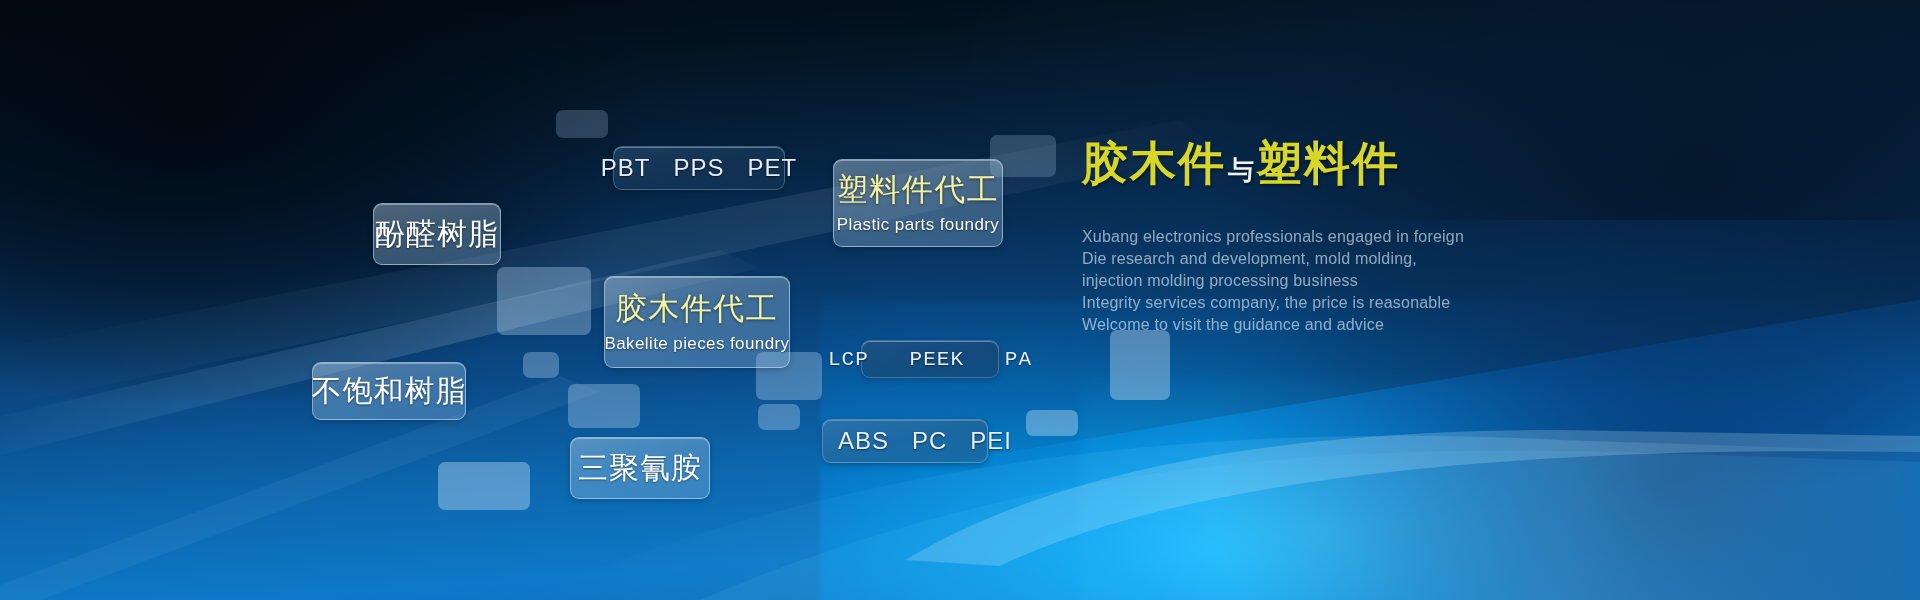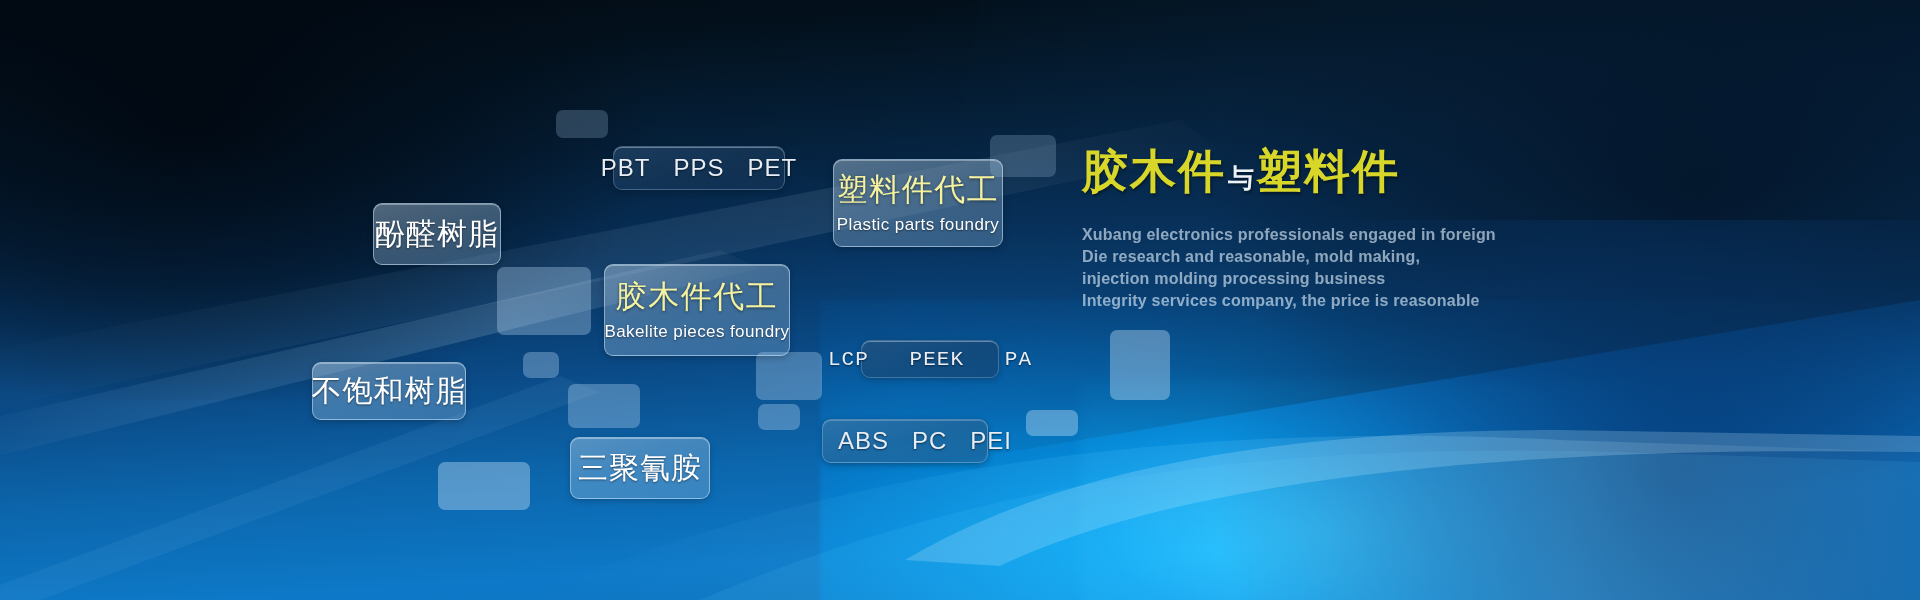--- a/index.html
+++ b/index.html
@@ -168,21 +168,20 @@
     width: 700px;
   }
   .headline {
     font-size: 46px;
     font-weight: bold;
     color: #d8d629;
     letter-spacing: 2px;
     line-height: 1;
     text-shadow: 1px 2px 3px rgba(0,0,0,0.45);
     white-space: nowrap;
-    margin-top: 8px;
   }
   .headline .conj {
     font-size: 26px;
     color: #eef3f8;
     font-weight: bold;
     letter-spacing: 0;
     margin: 0 2px;
     vertical-align: baseline;
   }
   .cn-lines {
@@ -190,22 +189,21 @@
   }
   .cn-lines div {
     font-size: 19px;
     color: #e9f2fa;
     line-height: 27px;
     letter-spacing: 0.5px;
     white-space: nowrap;
     text-shadow: 0 1px 2px rgba(0,0,0,0.35);
   }
   .en-lines {
-    margin-top: 30px;
-    font-weight: bold;
+    margin-top: 40px;
   }
   .en-lines div {
     font-size: 16px;
     color: rgba(226,240,252,0.62);
     line-height: 22px;
     letter-spacing: 0.2px;
     white-space: nowrap;
   }
 </style>
 </head>
@@ -273,21 +271,21 @@
 
   <div class="chip" style="left:373px; top:203px; width:128px; height:62px;">
     <span class="cn">酚醛树脂</span>
   </div>
 
   <div class="chip" style="left:833px; top:159px; width:170px; height:88px;">
     <span class="cn-yellow">塑料件代工</span>
     <span class="en">Plastic parts foundry</span>
   </div>
 
-  <div class="chip" style="left:604px; top:264px; width:186px; height:92px;">
+  <div class="chip" style="left:604px; top:276px; width:186px; height:92px;">
     <span class="cn-yellow">胶木件代工</span>
     <span class="en">Bakelite pieces foundry</span>
   </div>
 
   <div class="chip" style="left:312px; top:362px; width:154px; height:58px;">
     <span class="cn">不饱和树脂</span>
   </div>
 
   <div class="chip darker" style="left:861px; top:340px; width:138px; height:38px;">
     <span class="mat" style="font-size:21px;font-family:Liberation Mono, monospace;">LCP&nbsp;&nbsp; PEEK&nbsp;&nbsp; PA</span>
@@ -302,19 +300,20 @@
   </div>
 
   <div class="copy">
     <div class="headline">
       <span>胶木件</span><span class="conj">与</span><span>塑料件</span>
     </div>
 
 
     <div class="en-lines">
       <div>Xubang electronics professionals engaged in foreign</div>
-      <div>Die research and reasonable, mold making,</div>
+      <div>Die research and development, mold molding,</div>
       <div> injection molding processing business</div>
       <div>Integrity services company, the price is reasonable</div>
+      <div>Welcome to visit the guidance and advice</div>
     </div>
   </div>
 
 </div>
 
 </body></html>

